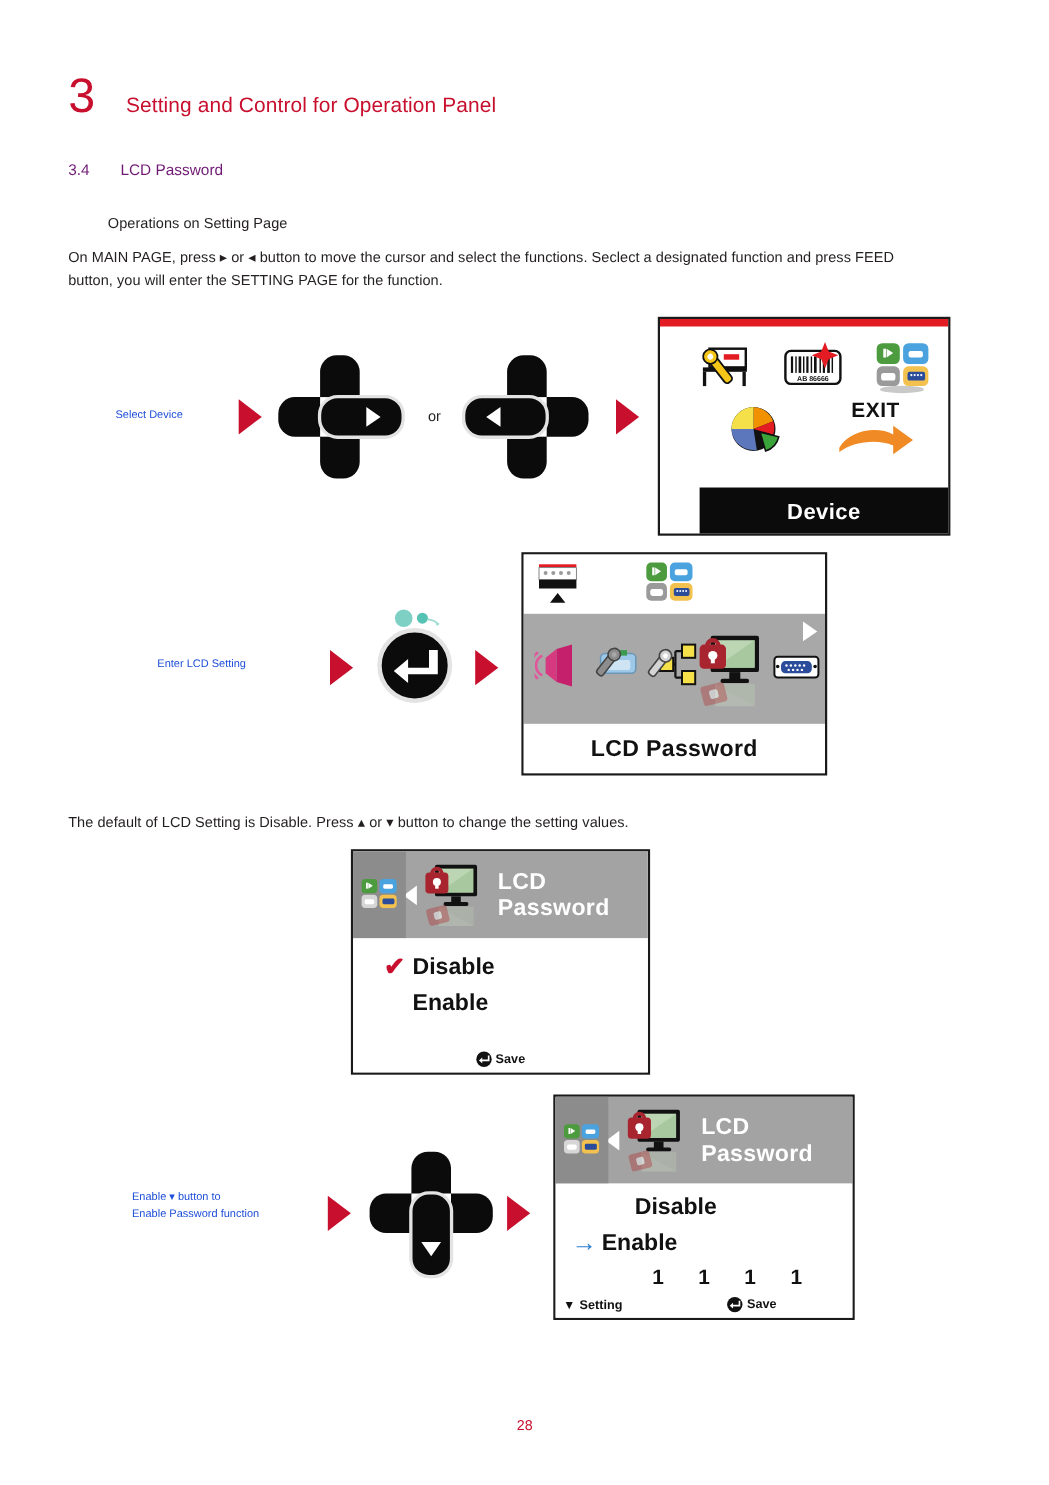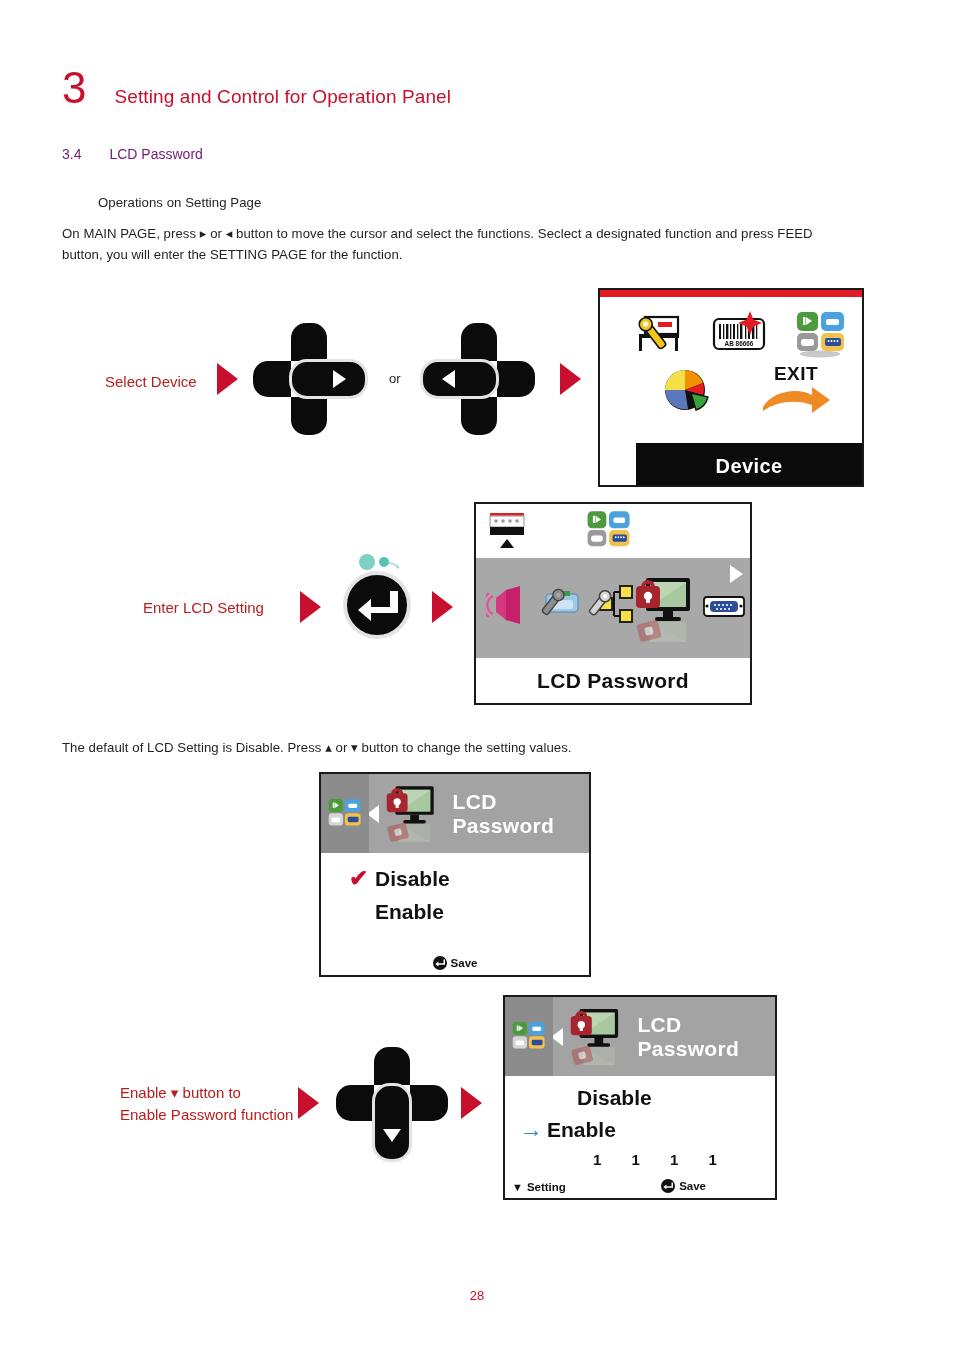--- a/index.html
+++ b/index.html
@@ -55,22 +55,22 @@
     line-height: 1.62;
     letter-spacing: 0.05px;
   }
   #para-ops   { left: 62px; top: 192px; margin-left: 36px; }
   #para-main  { left: 62px; top: 223px; width: 790px; }
   #para-def   { left: 62px; top: 737px; width: 800px; }
 
   
   .step-label {
     position: absolute;
-    font-size: 15px;
-    color: #b91c1c;
+    font-size: 10px;
+    color: #1d4ed8;
     line-height: 1.45;
   }
   #label-select-device { left: 105px; top: 371px; }
   #label-enter-pwd     { left: 143px; top: 597px; }
   #label-select-down   { left: 120px; top: 1082px; width: 200px; }
 
   
   .tri-red {
     position: absolute;
     width: 0; height: 0;
@@ -192,21 +192,21 @@
   .opt-row {
     display: flex;
     align-items: center;
     font-size: 21px;
     font-weight: bold;
     color: #111;
   }
   .check-mark { color: #c8102e; font-size: 23px; font-weight: bold; }
   .blue-arrow { color: #2f7fd1; font-size: 23px; font-weight: bold; }
   .pwd-digits {
-    font-size: 15px;
+    font-size: 19px;
     font-weight: bold;
     color: #111;
     letter-spacing: 13px;
   }
   .lcd-footer {
     display: flex;
     align-items: flex-end;
     font-size: 11.5px;
     font-weight: bold;
     color: #111;

